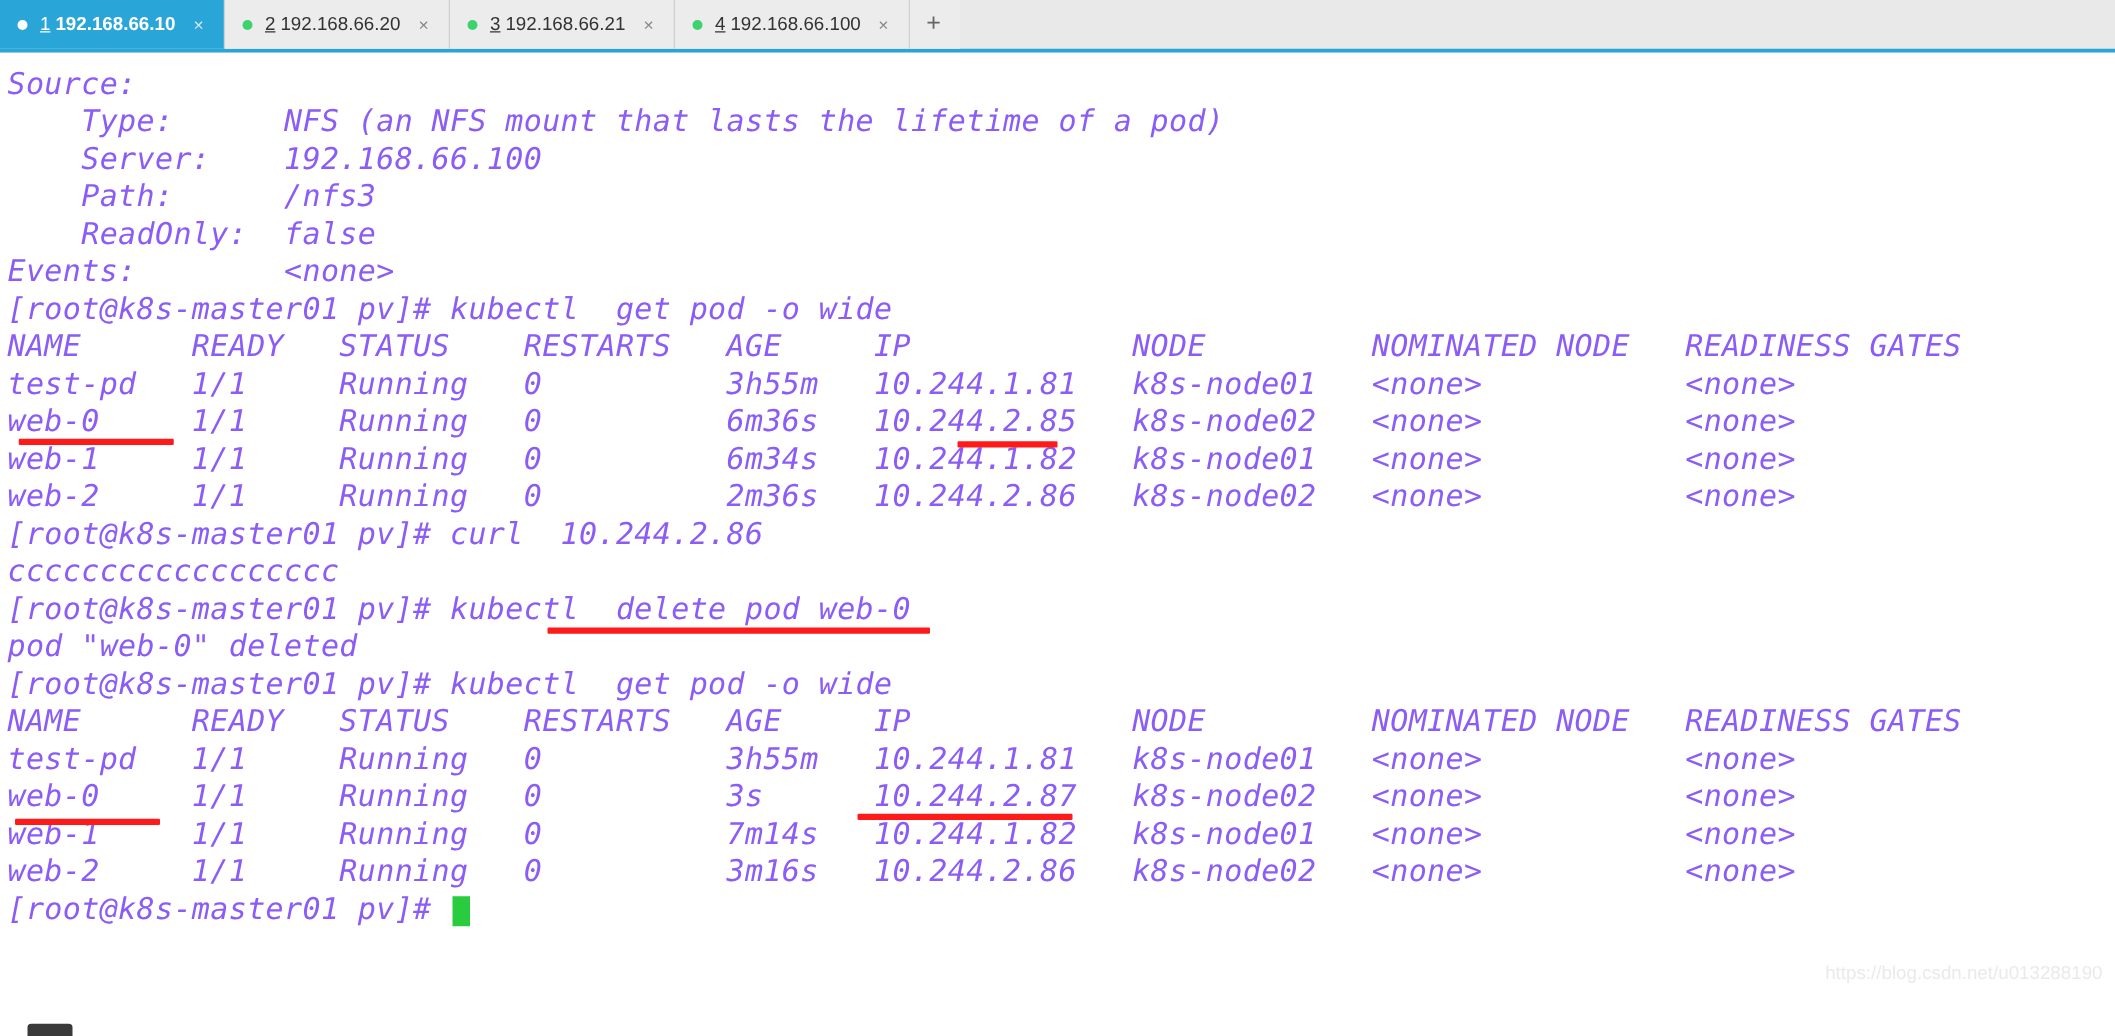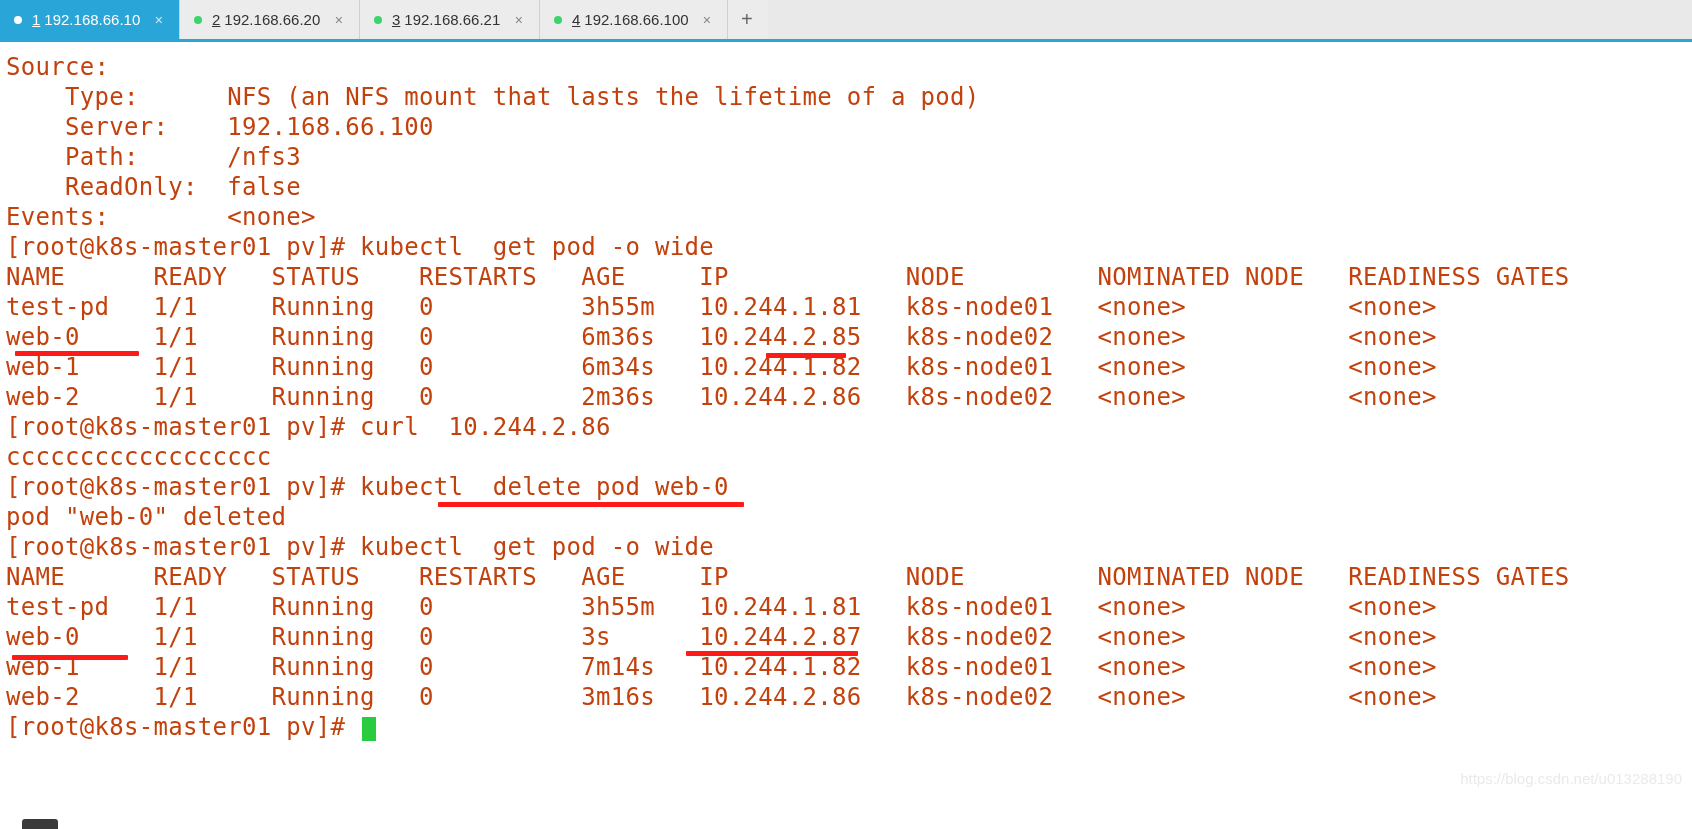--- a/index.html
+++ b/index.html
@@ -35,42 +35,43 @@
   }
   .tab .dot {
     width: 8px; height: 8px; border-radius: 50%;
     background: #3bd36b;
     margin-right: 10px;
     flex: 0 0 auto;
   }
   .tab.active .dot { background: #ffffff; }
   .tab .num { text-decoration: underline; margin-right: 4px; }
   .tab .lbl { }
-  .tab.active .lbl { font-weight: 400; }
+  .tab.active .lbl { font-weight: 700; }
   .tab .close {
     margin-left: auto;
     padding-left: 14px;
     font-size: 14px;
     color: #888;
   }
   .tab.active .close { color: #cfeaf6; }
   .tab.addtab {
     min-width: 40px; max-width: 40px;
     justify-content: center;
     font-size: 20px; color: #666;
     border-right: none;
   }
   .term {
     padding: 10px 6px 0 6px;
     font-size: 24px;
     line-height: 30px;
-    color: #c2410c;
+    color: #8b5cf6;
     white-space: pre;
     position: relative;
     letter-spacing: 0.3px;
+    font-style: italic;
   }
   .cursor {
     display: inline-block;
     width: 14px; height: 24px;
     background: #29cc3f;
     vertical-align: text-bottom;
     margin-left: 2px;
   }
   .annot {
     position: absolute;

